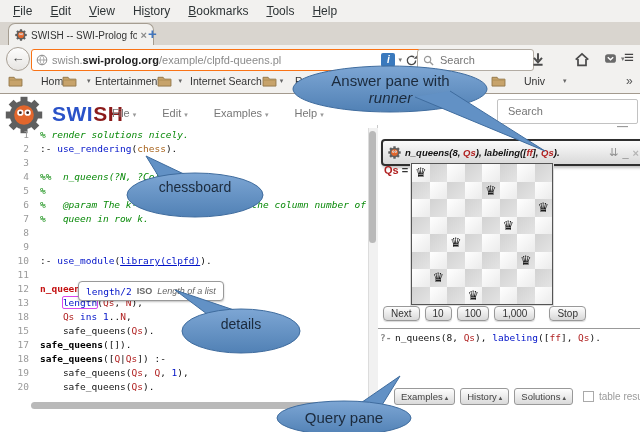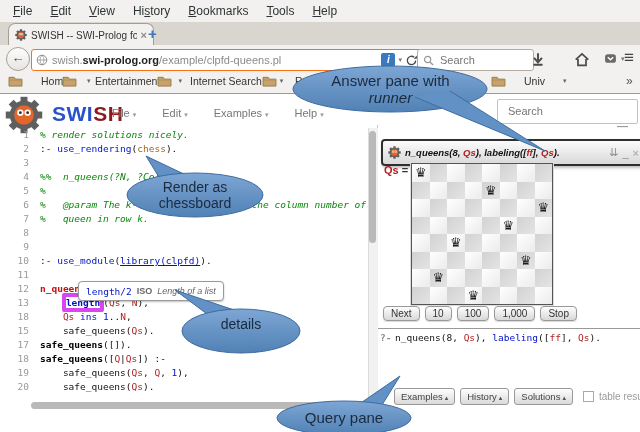--- a/index.html
+++ b/index.html
@@ -62,21 +62,21 @@
   .code-line{white-space:pre;padding-left:4px;}
   .tk-cm{color:#0a8a0a;font-style:italic;}
   .tk-pl{color:#131313;}
   .tk-bi{color:#0012c8;}
   .tk-at{color:#a8641e;}
   .tk-lk{color:#0012c8;text-decoration:underline;}
   .tk-hd{color:#c41111;font-weight:bold;}
   .tk-hb{color:#000;font-weight:bold;}
   .tk-vr{color:#b02020;}
   .tk-nm{color:#0012c8;}
-  .tk-bx{color:#0012c8;border:4px solid #d946ef;border-radius:2px;margin:-1px;font-weight:bold;}
+  .tk-bx{color:#0012c8;border:1px solid #d946ef;border-radius:2px;margin:-1px;}
   #v-track{position:absolute;left:368px;top:128px;width:9px;height:282px;background:#f1f1f1;
            border-left:1px solid #dcdcdc;z-index:6;}
   #v-thumb{position:absolute;left:369px;top:131px;width:7px;height:112px;background:#b9b9b9;
            border-radius:4px;z-index:7;}
   #h-thumb{position:absolute;left:31px;top:402px;width:338px;height:7px;background:#b9b9b9;
            border-radius:4px;z-index:7;}
   #hover-tip{position:absolute;left:78px;top:281px;height:18px;background:#fff;border:1px solid #999;
              border-radius:4px;box-shadow:0 1px 2px rgba(0,0,0,.25);display:flex;align-items:center;
              padding:0 7px;gap:5px;z-index:8;white-space:nowrap;}
   #tip-pred{font-family:"DejaVu Sans Mono","Liberation Mono",monospace;font-size:9.5px;color:#0012c8;}
@@ -95,21 +95,21 @@
   #runner-close{color:#b5b5b5;font-weight:bold;}
   #binding{position:absolute;left:384px;top:164px;font-size:11px;font-weight:bold;color:#333;}
   #board{position:absolute;left:411px;top:163px;border:1px solid #555;box-shadow:0 0 0 1px #ddd;
          display:grid;grid-template-columns:repeat(8,17.5px);grid-template-rows:repeat(8,17.5px);}
   .cell-l{background:linear-gradient(135deg,#ffffff,#ebebeb);}
   .cell-d{background:linear-gradient(135deg,#d2d2d2,#e4e4e4);}
   .cell{font-size:13px;line-height:17.5px;text-align:center;color:#1c1c1c;}
   #runner-buttons{position:absolute;left:383px;top:306px;display:flex;gap:5px;}
   .rbtn{font-size:10px;color:#333;border:1px solid #999;border-radius:4px;padding:1px 7px;
         background:linear-gradient(#fefefe,#d8d8d8);box-shadow:0 1px 1px rgba(0,0,0,.15);}
-  .rbtn:last-child{}
+  .rbtn:last-child{margin-left:9px;}
 
   
   #query-sep{position:absolute;left:378px;top:328px;width:262px;border-top:1px solid #999;}
   #query-prompt{position:absolute;left:380px;top:332px;font-family:"DejaVu Sans Mono","Liberation Mono",monospace;
                 font-size:9.5px;font-weight:bold;color:#888;}
   #query-text{position:absolute;left:395px;top:332px;font-family:"DejaVu Sans Mono","Liberation Mono",monospace;
               font-size:9.5px;white-space:pre;}
   #query-bar{position:absolute;left:394px;top:388px;display:flex;align-items:center;gap:5px;}
   #query-menus{display:flex;gap:5px;}
   .qbtn{font-size:9.5px;color:#444;border:1px solid #999;border-radius:3px;padding:2px 6px;
@@ -494,21 +494,20 @@
       <path d="M352,409 L382,405 L400,376 Z" fill="#6291c5"></path>
       <path d="M352,409 L400,376 L382,405" fill="none" stroke="#3f6c9e"></path>
       <ellipse cx="344" cy="418" rx="67" ry="17" fill="url(#bub)" stroke="#3f6c9e"></ellipse>
     </g>
   </svg>
   <div class="co-text co-15" style="left:293px;top:72px;width:195px">
     <div>Answer pane with</div>
     <div class="it">runner</div>
   </div>
   <div class="co-text co-14" style="left:133px;top:179px;width:124px">
-    <div>Render as</div>
     <div>chessboard</div>
   </div>
   <div class="co-text co-14" style="left:182px;top:316px;width:118px">
     <div>details</div>
   </div>
   <div class="co-text co-15" style="left:283px;top:409px;width:122px">
     <div>Query pane</div>
   </div>
 
 </div>

